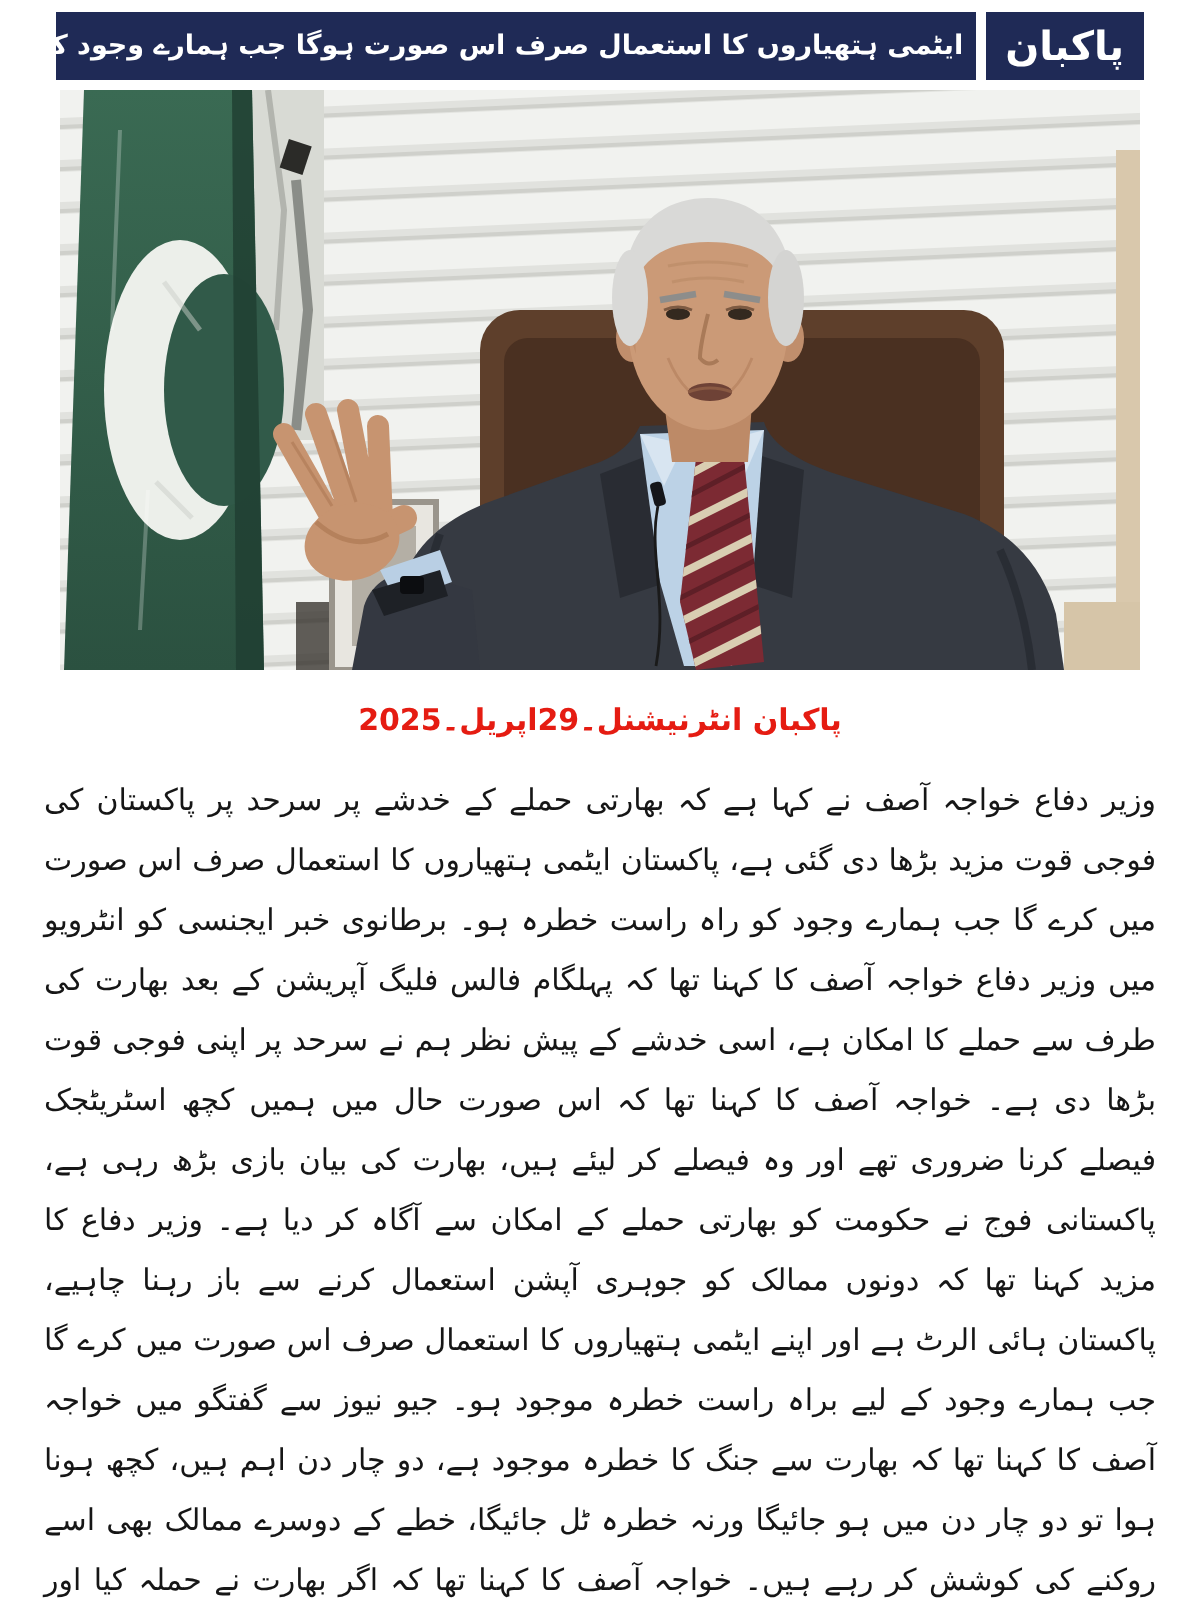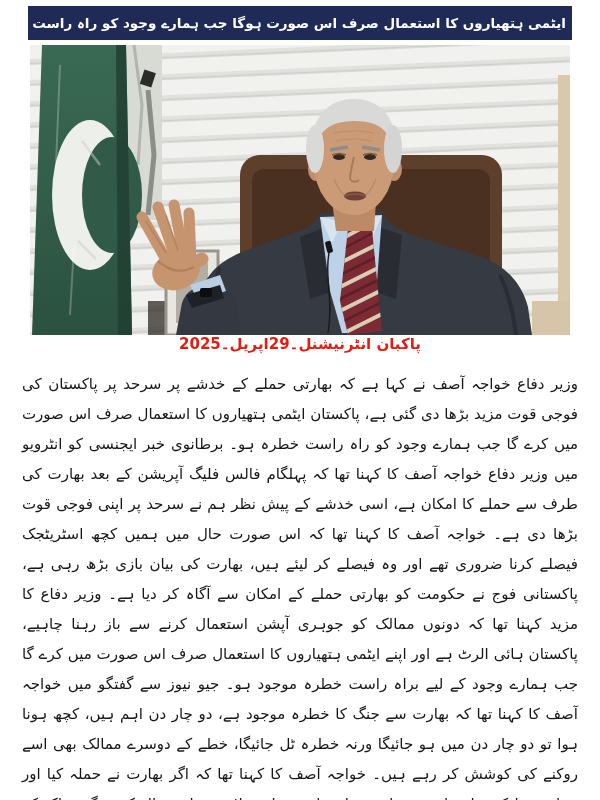--- a/index.html
+++ b/index.html
@@ -41,20 +41,21 @@
   .photo-wrap {
     margin: 5px 30px 0 30px;
     height: 290px;
     overflow: hidden;
     background: #eceeec;
   }
   .photo-wrap svg { display: block; width: 100%; height: 100%; }
 
   
   .caption {
+    margin-top: 16px;
     text-align: center;
     color: var(--caption_red, #e51c12);
     font-size: 15px;
     font-weight: bold;
     direction: rtl;
   }
 
   
   .article {
     margin: 16px 22px 0 22px;
@@ -62,20 +63,21 @@
     text-align: justify;
     color: #161616;
     font-size: 15px;
     line-height: 30px;
   }
 </style>
 </head>
 <body>
 
 <div class="masthead">
+  <div class="brand-box">پاکبان</div>
   <div class="headline-bar">ایٹمی ہتھیاروں کا استعمال صرف اس صورت ہوگا جب ہمارے وجود کو راہ راست خطرہ ہو۔خواجہ آصف</div>
 </div>
 
 <div class="photo-wrap">
   <svg viewBox="0 0 540 290" preserveAspectRatio="none">
     <defs>
       <pattern id="blinds" width="540" height="21" patternUnits="userSpaceOnUse" patternTransform="rotate(-2.5)">
         <rect width="540" height="21" fill="#f1f2ef"></rect>
         <rect y="14" width="540" height="3.5" fill="#e1e2de"></rect>
         <rect y="17.5" width="540" height="2.2" fill="#cfd0cb"></rect>

